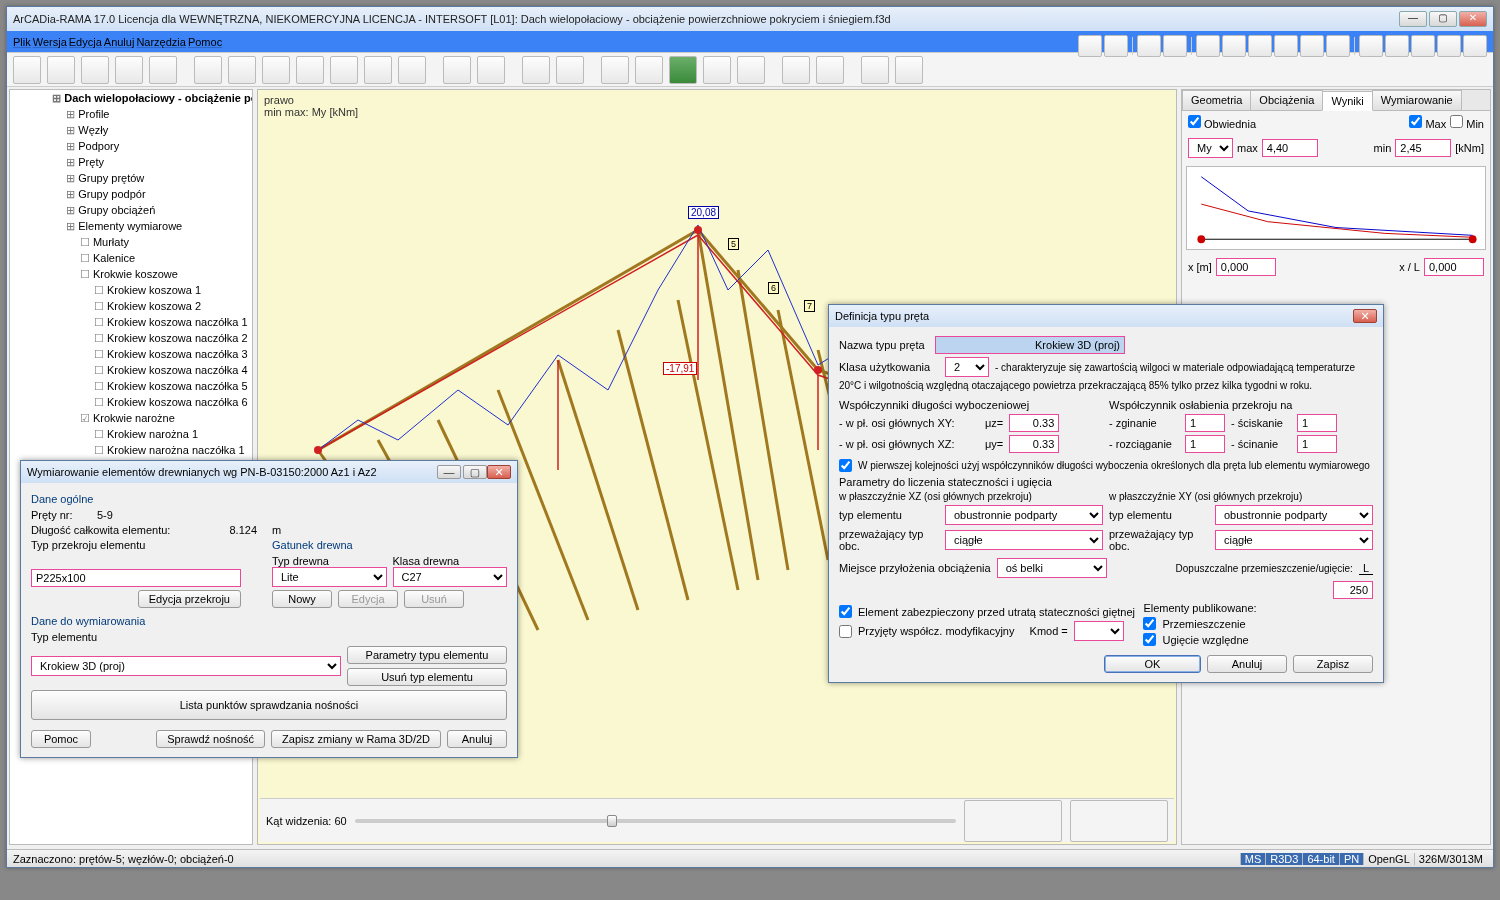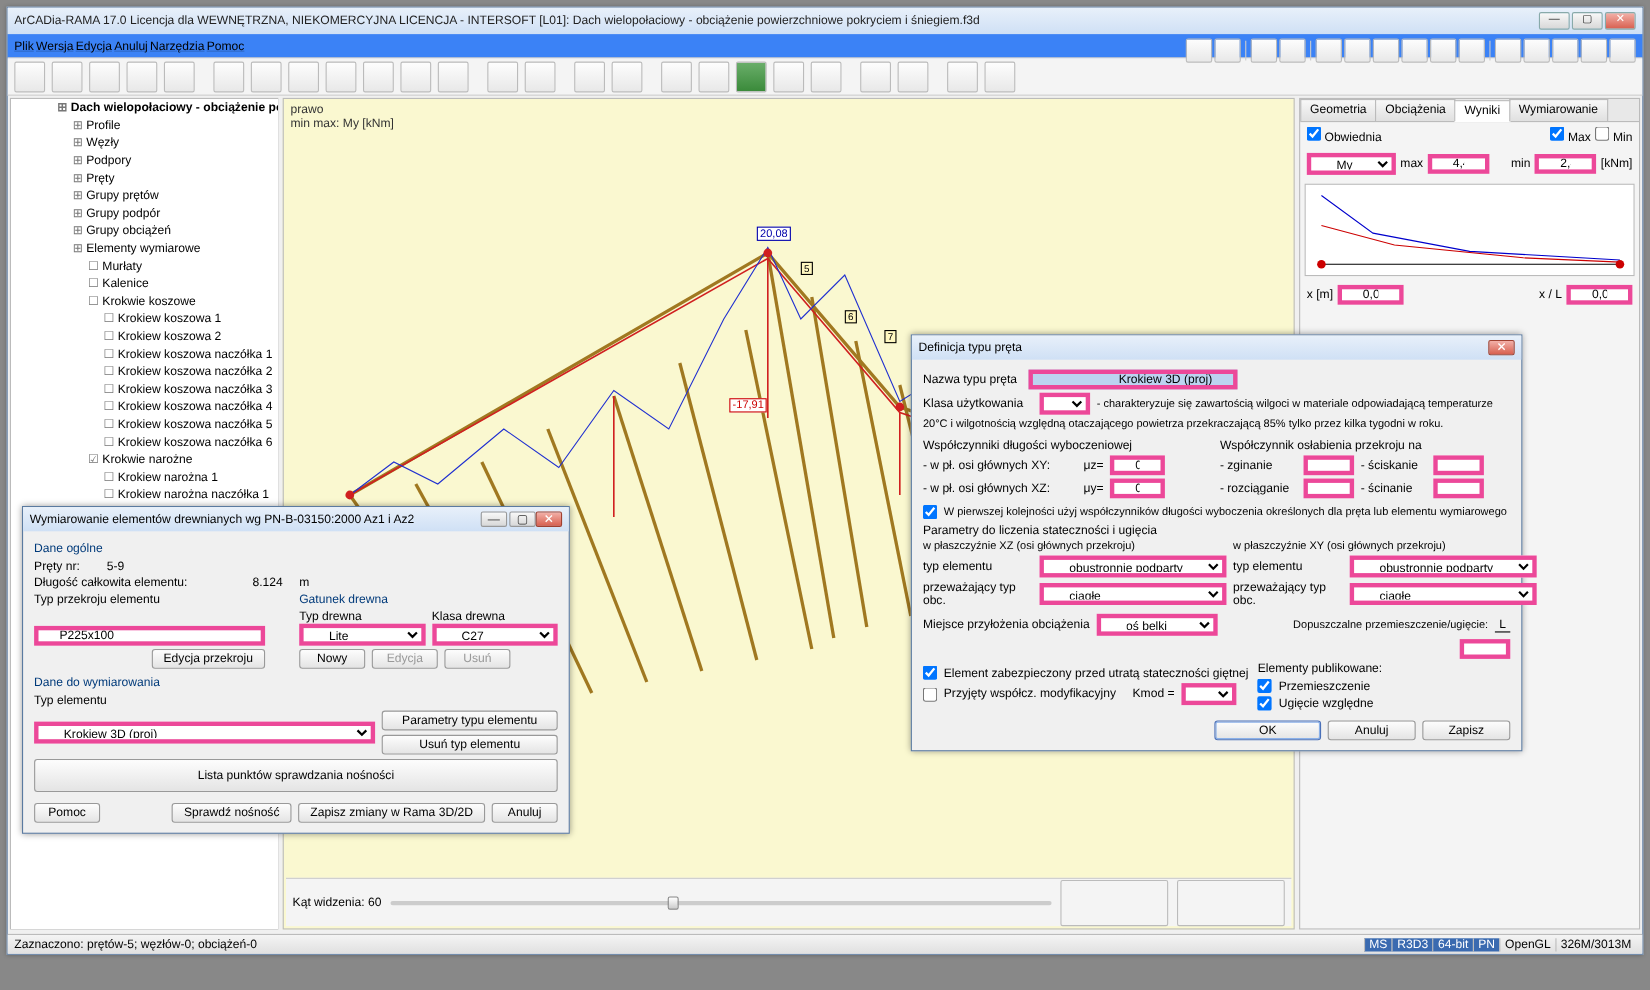--- a/index.html
+++ b/index.html
@@ -31,21 +31,21 @@
 .viewport .labelbox { position: absolute; background: #fff; border: 1px solid #00a; color: #00a; padding: 0 2px; font-size: 10px; }
 .viewport .labelneg { border-color: #c00; color: #c00; }
 .viewport .nodelbl { position: absolute; background: #fff8c0; border: 1px solid #000; padding: 0 2px; font-size: 9px; }
 .viewport svg { position: absolute; left: 0; top: 0; }
 .rightpanel { width: 310px; background: #f4f4f4; border: 1px solid #bbb; margin: 2px; display: flex; flex-direction: column; }
 .tabs { display: flex; background: #e8e8e8; border-bottom: 1px solid #bbb; }
 .tab { padding: 3px 8px; border: 1px solid #bbb; border-bottom: none; background: linear-gradient(#f8f8f8,#e0e0e0); margin-right: -1px; }
 .tab.active { background: #fff; border-bottom: 1px solid #fff; position: relative; top: 1px; }
 .panelrow { display: flex; align-items: center; padding: 4px 6px; gap: 4px; }
 .blueband { background: linear-gradient(#6a90d8,#4a70b8); color: #fff; padding: 4px 6px; font-size: 11px; }
-.inp { border: 4px solid #ec4899; background: #fff; padding: 1px 19px; height: 18px; }
+.inp { border: 1px solid #ec4899; background: #fff; padding: 1px 4px; height: 18px; }
 .chartbox { margin: 4px; height: 84px; background: #fff; border: 1px solid #bbb; position: relative; }
 .statusbar { position: absolute; bottom: 0; left: 0; right: 0; height: 18px; background: linear-gradient(#f4f4f4,#e0e0e0); border-top: 1px solid #bbb; display: flex; align-items: center; padding: 0 6px; font-size: 10px; }
 .statusbar .filler { flex: 1; }
 .statusbar .cell { padding: 0 4px; border-left: 1px solid #bbb; }
 .statusbar .cell.blue { background: #3a6ab0; color: #fff; }
 .dialog { position: absolute; background: #f0f0f0; border: 1px solid #5a7aa0; box-shadow: 0 0 6px rgba(0,0,0,.4); }
 .dialog .dtitle { height: 22px; background: linear-gradient(#e8f0fa,#cfe0f5); display: flex; align-items: center; padding: 0 6px; }
 .dialog .dtitle .dt { flex: 1; }
 .dialog .dtitle .dbtn { width: 24px; height: 14px; background: linear-gradient(#f2b0a8,#d86050); color: #fff; text-align: center; line-height: 12px; border: 1px solid #a04030; border-radius: 2px; }
 .dialog .dtitle .dbtn.plain { background: linear-gradient(#f8f8f8,#d8d8d8); color: #333; border: 1px solid #999; margin-left: 2px; }

